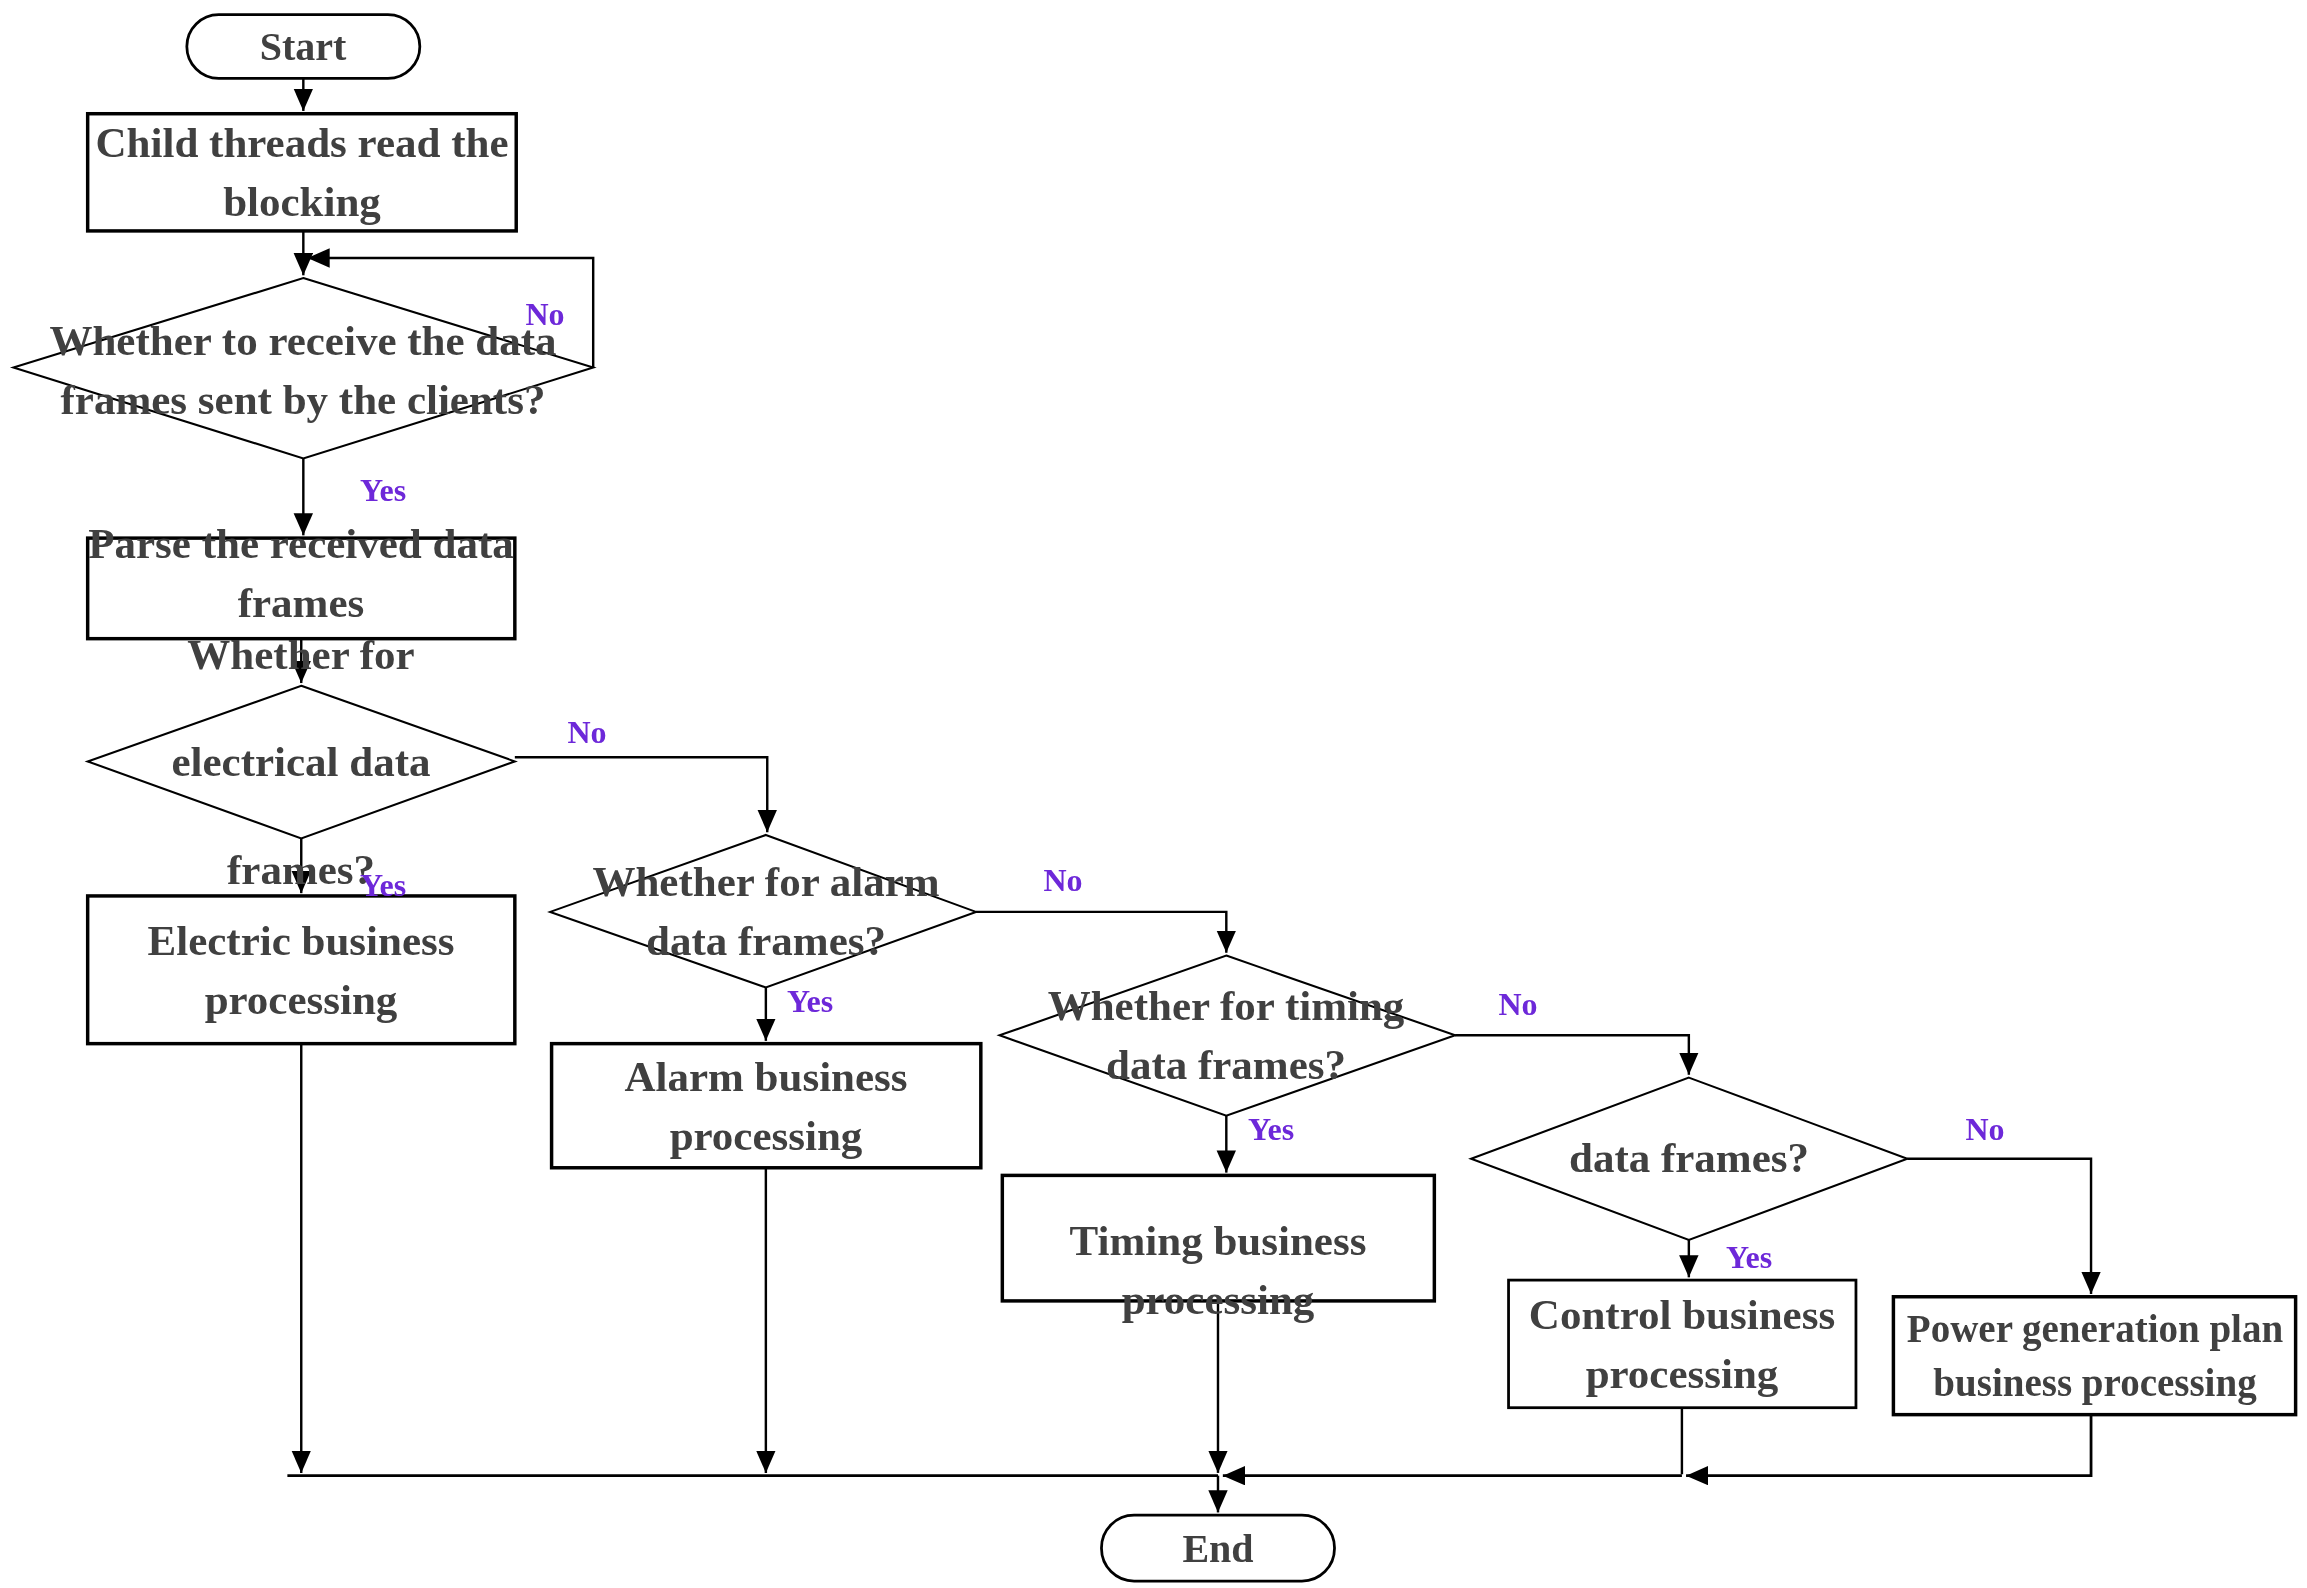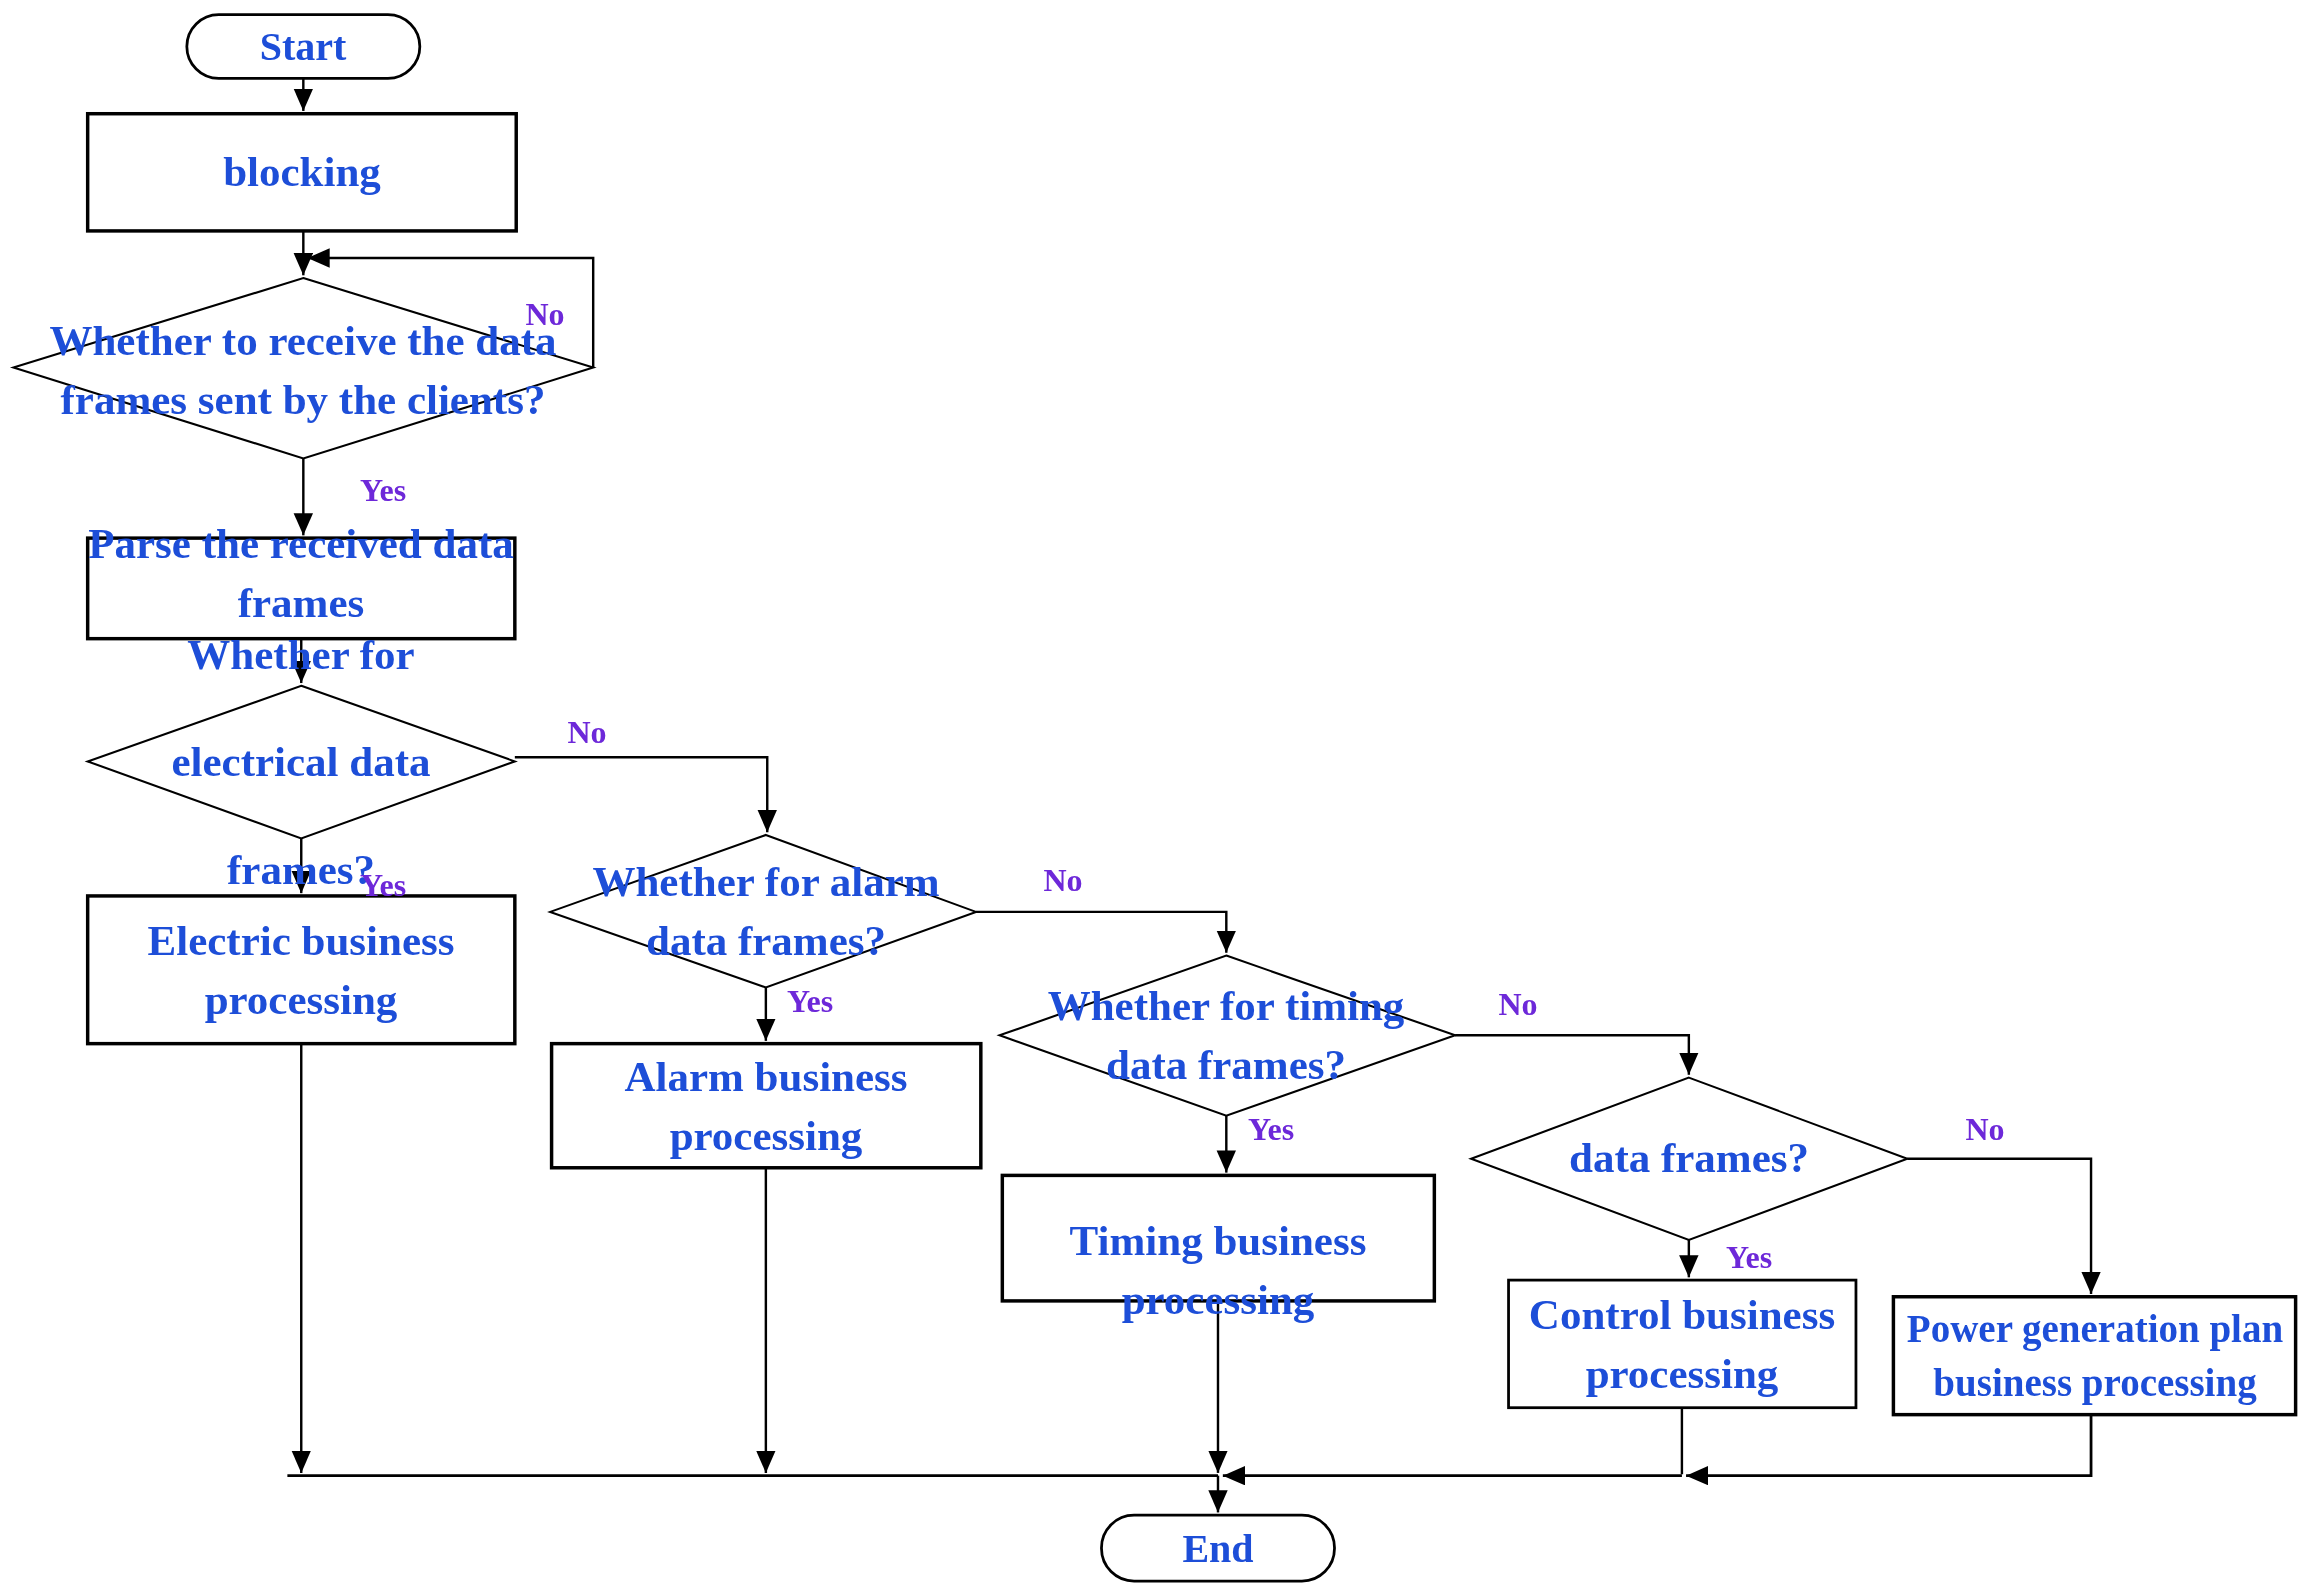--- a/index.html
+++ b/index.html
@@ -3,21 +3,21 @@
 <meta charset="utf-8">
 <style>
   html,body{margin:0;padding:0;background:#ffffff;}
   body{width:2307px;height:1588px;position:relative;overflow:hidden;
        font-family:"Liberation Serif","DejaVu Serif",serif;}
   #stage{position:absolute;left:0;top:0;width:2307px;height:1588px;}
   #shapes{position:absolute;left:0;top:0;}
   .node-label{
     position:absolute;transform:translate(-50%,-50%);
     display:flex;flex-direction:column;align-items:center;justify-content:center;
-    text-align:center;color:#1d4ed8;font-weight:bold;line-height:1.38;
+    text-align:center;color:#404040;font-weight:bold;line-height:1.38;
   }
   .node-label .ln{white-space:nowrap;}
   .big{font-size:43px;}
   .terminal{font-size:40px;}
   .edge-label{
     position:absolute;transform:translate(-50%,-50%);
     font-size:32px;font-weight:bold;color:#6d28d9;white-space:nowrap;
   }
 </style>
 </head>
@@ -83,20 +83,21 @@
     <rect x="2175" y="1846" width="501" height="184" fill="#fff" stroke="#000" stroke-width="4"></rect>
     <rect x="2730" y="1870" width="580" height="170" fill="#fff" stroke="#000" stroke-width="5"></rect>
     <rect x="1588" y="2185" width="336" height="95" rx="47" ry="47" fill="#fff" stroke="#000" stroke-width="4"></rect>
   </svg>
 
   <div class="node-label terminal" style="left:303px;top:47px;">
     <div class="ln">Start</div>
   </div>
 
   <div class="node-label big" style="left:302px;top:172px;">
+    <div class="ln">Child threads read the</div>
     <div class="ln">blocking</div>
   </div>
 
   <div class="node-label big" style="left:303px;top:370px;justify-content:flex-end;">
     <div class="ln">Whether to receive the data</div>
     <div class="ln">frames sent by the clients?</div>
   </div>
 
   <div class="node-label big" style="left:301px;top:573px;">
     <div class="ln">Parse the received data</div>

